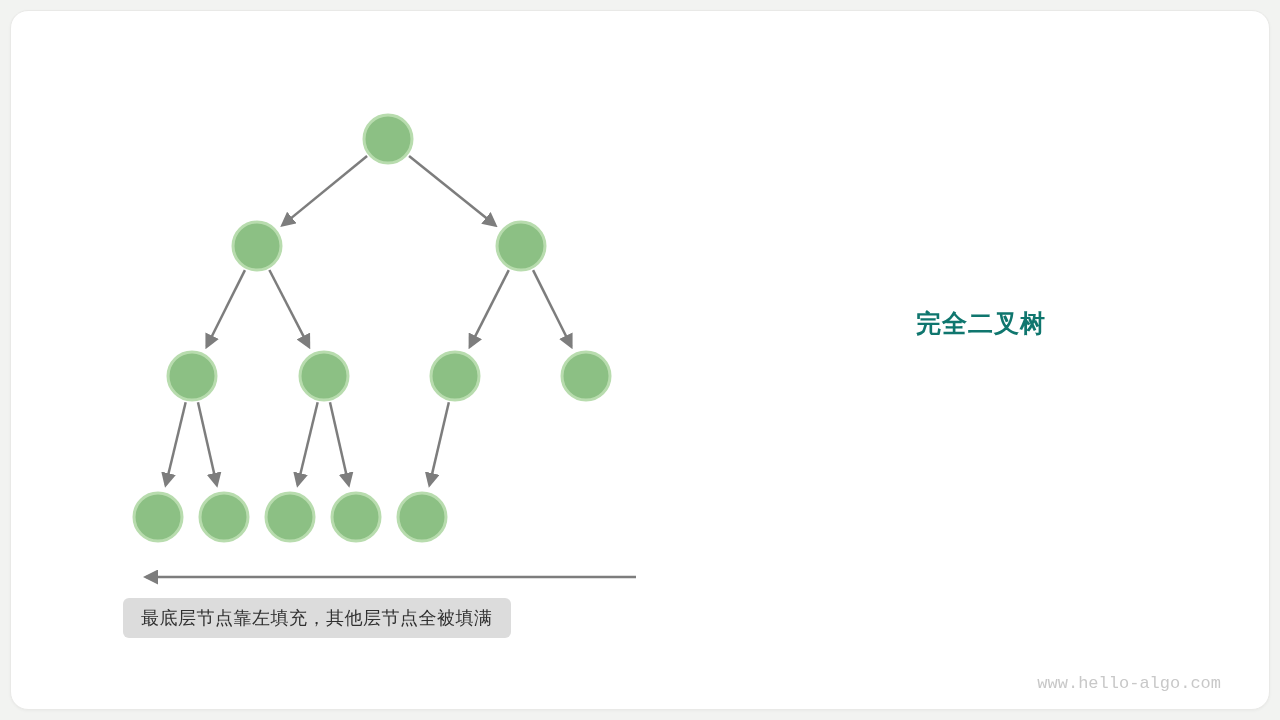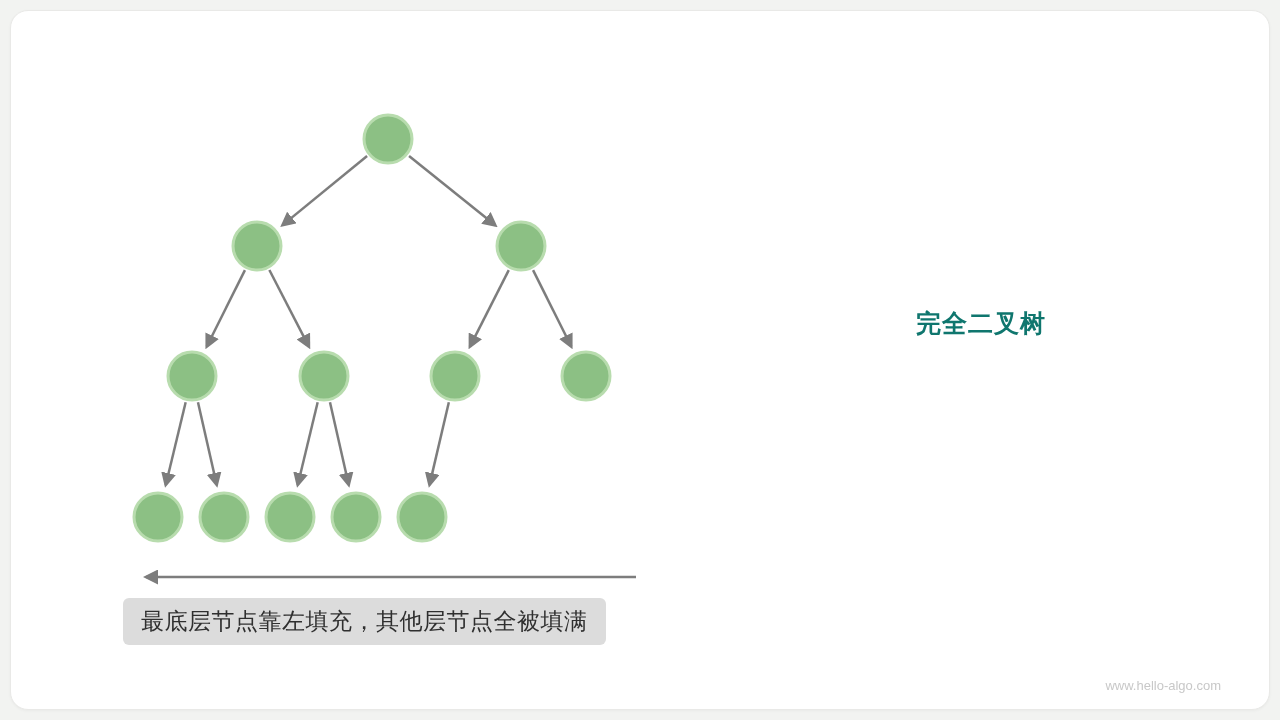--- a/index.html
+++ b/index.html
@@ -30,21 +30,21 @@
     height: 720px;
     pointer-events: none;
   }
   .caption {
     position: absolute;
     left: 112px;
     top: 587px;
     padding: 8px 18px;
     background: #dcdcdc;
     border-radius: 6px;
-    font-size: 23px;
+    font-size: 18px;
     color: #2f2f2f;
     letter-spacing: 0.5px;
     white-space: nowrap;
   }
   .side-titles {
     position: absolute;
     left: 790px;
     top: 296px;
     width: 360px;
     text-align: center;
@@ -58,22 +58,22 @@
   .title-en {
     font-family: "DejaVu Sans Mono", monospace;
     font-size: 19px;
     color: #3d3d3d;
     letter-spacing: 0.5px;
   }
   .watermark {
     position: absolute;
     right: 48px;
     bottom: 16px;
-    font-family: Liberation Sans, sans-serif;
-    font-size: 13px;
+    font-family: Liberation Mono, monospace;
+    font-size: 17px;
     color: #c8c8c8;
   }
 </style>
 </head>
 <body style="background: rgb(242, 243, 241);">
 
 <div class="card" style="background: rgb(255, 255, 255);">
 
   <svg class="diagram-svg" id="tree-svg" viewBox="0 0 1280 720" xmlns="http://www.w3.org/2000/svg">
     <defs>

